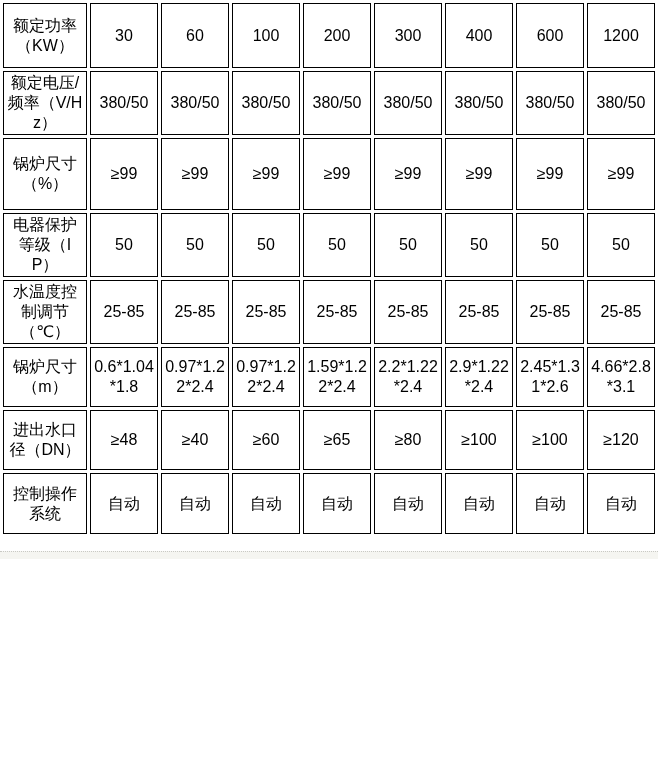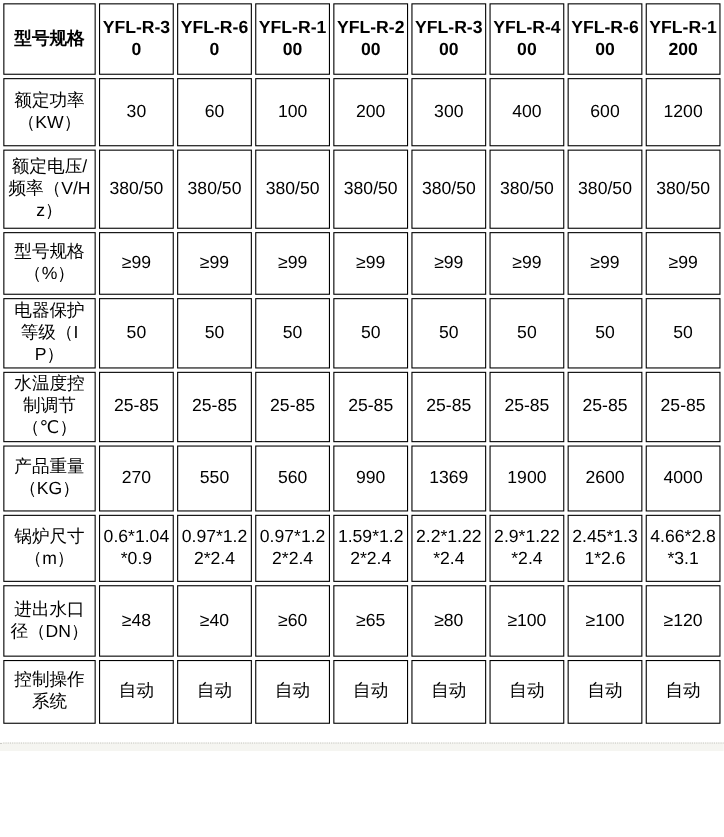--- a/index.html
+++ b/index.html
@@ -63,31 +63,20 @@
       <col>
       <col>
       <col>
       <col>
       <col>
       <col>
       <col>
   </colgroup>
   <tbody>
     <tr>
-      <th>型号规格</th>
-      <th>YFL-R-30</th>
-      <th>YFL-R-60</th>
-      <th>YFL-R-100</th>
-      <th>YFL-R-200</th>
-      <th>YFL-R-300</th>
-      <th>YFL-R-400</th>
-      <th>YFL-R-600</th>
-      <th>YFL-R-1200</th>
-    </tr>
-    <tr>
       <td>额定功率（KW）</td>
       <td>30</td>
       <td>60</td>
       <td>100</td>
       <td>200</td>
       <td>300</td>
       <td>400</td>
       <td>600</td>
       <td>1200</td>
     </tr>
@@ -96,21 +85,21 @@
       <td>380/50</td>
       <td>380/50</td>
       <td>380/50</td>
       <td>380/50</td>
       <td>380/50</td>
       <td>380/50</td>
       <td>380/50</td>
       <td>380/50</td>
     </tr>
     <tr>
-      <td>型号规格（%）</td>
+      <td>锅炉尺寸（%）</td>
       <td>≥99</td>
       <td>≥99</td>
       <td>≥99</td>
       <td>≥99</td>
       <td>≥99</td>
       <td>≥99</td>
       <td>≥99</td>
       <td>≥99</td>
     </tr>
     <tr>
@@ -129,33 +118,22 @@
       <td>25-85</td>
       <td>25-85</td>
       <td>25-85</td>
       <td>25-85</td>
       <td>25-85</td>
       <td>25-85</td>
       <td>25-85</td>
       <td>25-85</td>
     </tr>
     <tr>
-      <td>产品重量（KG）</td>
-      <td>270</td>
-      <td>550</td>
-      <td>560</td>
-      <td>990</td>
-      <td>1369</td>
-      <td>1900</td>
-      <td>2600</td>
-      <td>4000</td>
-    </tr>
-    <tr>
       <td>锅炉尺寸（m）</td>
-      <td>0.6*1.04*0.9</td>
+      <td>0.6*1.04*1.8</td>
       <td>0.97*1.22*2.4</td>
       <td>0.97*1.22*2.4</td>
       <td>1.59*1.22*2.4</td>
       <td>2.2*1.22*2.4</td>
       <td>2.9*1.22*2.4</td>
       <td>2.45*1.31*2.6</td>
       <td>4.66*2.8*3.1</td>
     </tr>
     <tr>
       <td>进出水口径（DN）</td>

